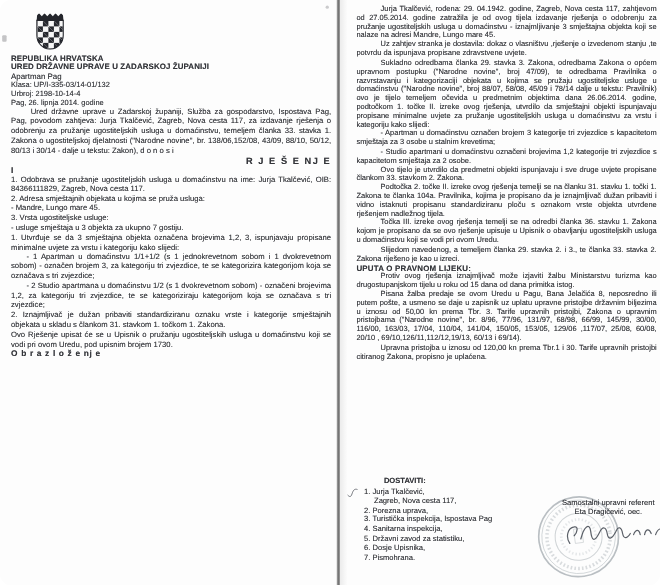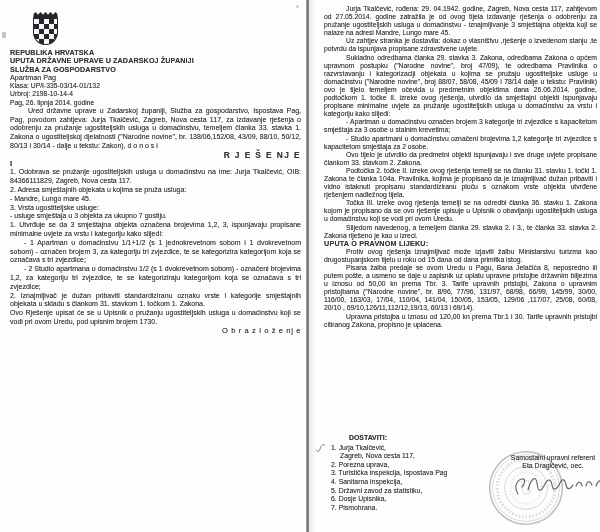--- a/index.html
+++ b/index.html
@@ -28,21 +28,21 @@
   .hdr{font-weight:bold;font-size:7.2px;line-height:8.3px;letter-spacing:.1px;}
   .sub-hdr{font-size:7.2px;line-height:8.3px;}
   .meta{font-size:6.8px;line-height:8.2px;}
   .just{text-align:justify;}
   .ind{text-indent:18px;}
   .ind-sm{text-indent:14px;}
   .dash{margin-left:16px;}
   .roman{font-weight:bold;font-size:7.6px;margin-top:7px;}
   .title{margin-top:10px;margin-bottom:2px;text-align:right;font-weight:bold;
          font-size:8.4px;letter-spacing:1.4px;}
-  .obraz{margin-top:10px;text-align:right;font-weight:normal;font-size:7.6px;letter-spacing:.6px;}
+  .obraz{margin-top:10px;text-align:left;font-weight:bold;font-size:7.6px;letter-spacing:.6px;}
   .mt3{margin-top:3px;} .mt4{margin-top:4px;} .mt6{margin-top:6px;} .mt1{margin-top:1px;}
 
   
   .coat{position:relative;width:25px;height:33px;margin:0 0 4px 23px;}
   .coat .crown{position:absolute;left:0;top:0;width:25px;height:7px;background:#24262c;
     clip-path:polygon(0 100%,3% 25%,10% 0,20% 40%,30% 0,40% 40%,50% 0,60% 40%,70% 0,80% 40%,90% 0,97% 25%,100% 100%);}
   .coat .shield{position:absolute;left:0;top:6px;width:25px;height:27px;
     background-color:#f6f6f6;
     background-image:
       linear-gradient(45deg,#24262c 25%,transparent 25%,transparent 75%,#24262c 75%),
@@ -82,22 +82,21 @@
   <div class="speck-b"></div>
 
   <div class="col-left">
 
     <div class="coat">
       <div class="crown"></div>
       <div class="shield"></div>
     </div>
 
     <p class="hdr">REPUBLIKA HRVATSKA</p>
-    <p class="hdr">UPUTA DRŽAVNE UPRAVE U ZADARSKOJ ŽUPANIJI</p>
-    <p class="hdr">SLUŽBA ZA GOSPODARSTVO</p>
+    <p class="hdr">URED DRŽAVNE UPRAVE U ZADARSKOJ ŽUPANIJI</p>
     <p class="sub-hdr">Apartman Pag</p>
 
     <p class="meta mt3">Klasa: UP/I-335-03/14-01/132</p>
     <p class="meta">Urbroj: 2198-10-14-4</p>
     <p class="meta">Pag, 26. lipnja 2014. godine</p>
 
     <p class="just ind mt4">Ured državne uprave u Zadarskoj županiji, Služba za gospodarstvo, Ispostava Pag, Pag, povodom zahtjeva: Jurja Tkalčević, Zagreb, Nova cesta 117, za izdavanje rješenja o odobrenju za pružanje ugostiteljskih usluga u domaćinstvu, temeljem članka 33. stavka 1. Zakona o ugostiteljskoj djelatnosti ("Narodne novine", br. 138/06,152/08, 43/09, 88/10, 50/12, 80/13 i 30/14 - dalje u tekstu: Zakon), d o n o s i</p>
 
     <p class="title">R J E Š E NJ E</p>
 

